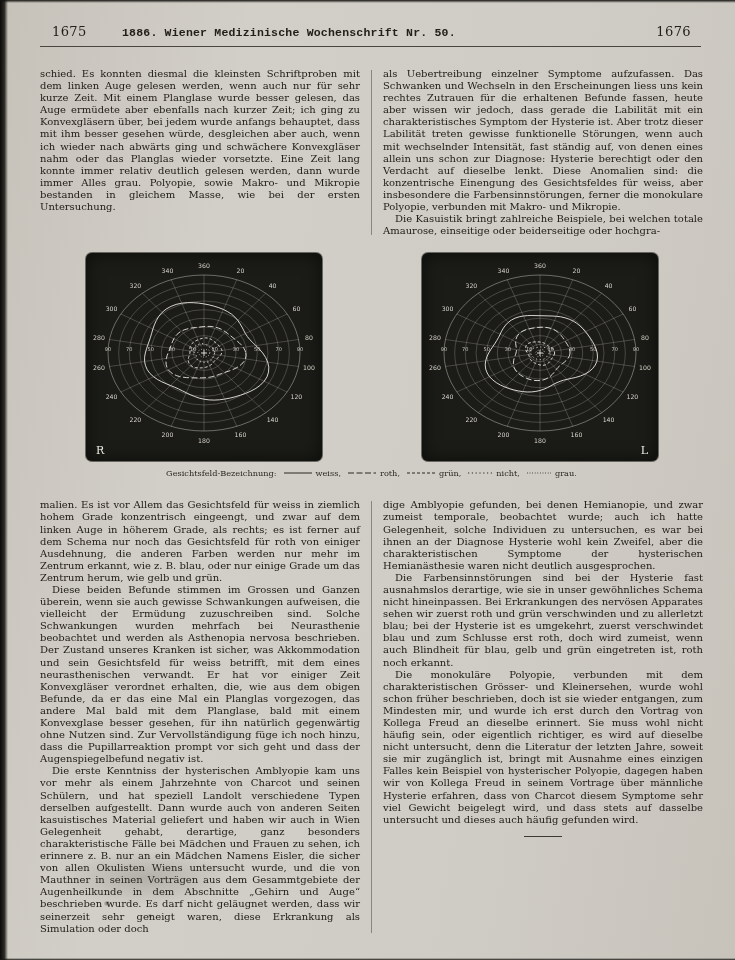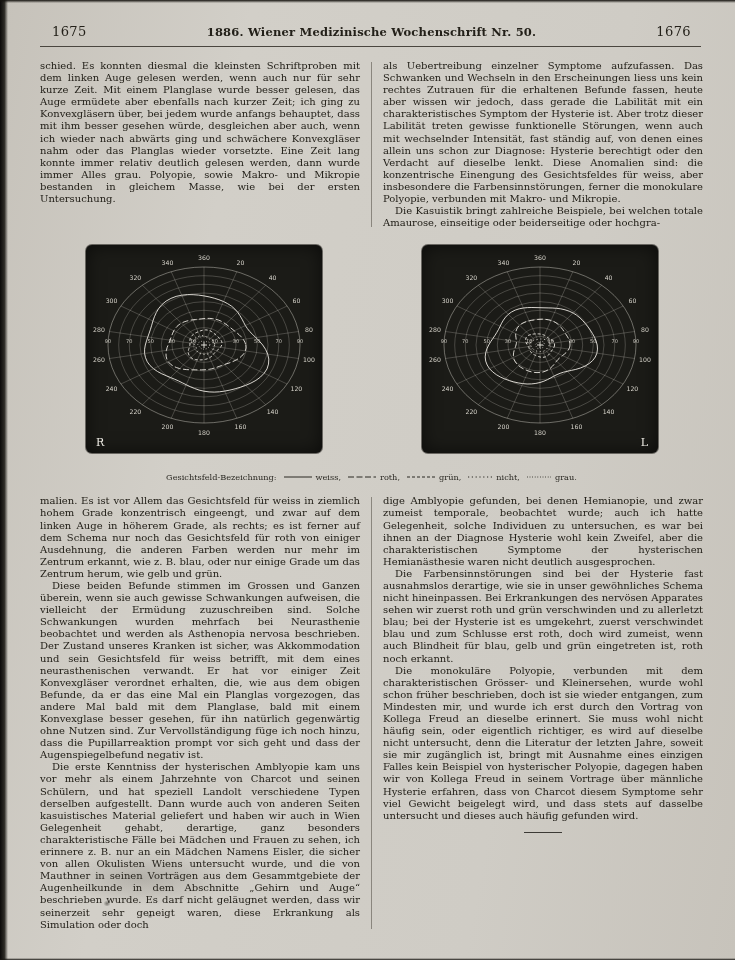--- a/index.html
+++ b/index.html
@@ -11,34 +11,34 @@
   }
   .edge-left{position:absolute;left:0;top:0;bottom:0;width:8px;
     background:linear-gradient(90deg,#0b0a09 0%,#2e2c27 55%,rgba(46,44,39,0) 100%);}
   .edge-top{position:absolute;top:0;left:0;right:0;height:3px;
     background:linear-gradient(#161410,rgba(22,20,16,0));}
   .edge-bottom{position:absolute;bottom:0;left:0;right:0;height:2px;
     background:linear-gradient(rgba(22,20,16,0),#1b1915);}
   header{display:flex;align-items:baseline;padding:24px 44px 0 52px;}
   .pagenum{font-size:13px;width:70px;letter-spacing:0.4px;}
   .pagenum.right{text-align:right;}
-  .header-title{flex:1;text-align:center;font-weight:bold;font-size:11.5px;letter-spacing:0.2px;}
+  .header-title{flex:1;text-align:left;font-weight:bold;font-size:11.5px;letter-spacing:0.2px;font-family:Liberation Mono, monospace;}
   .headrule{height:1px;background:#4a463f;margin:7px 34px 0 40px;}
   .content{padding:0 32px 0 40px;}
-  .twocol{display:flex;margin-top:13px;}
+  .twocol{display:flex;margin-top:21px;}
   .col{flex:1;min-width:0;}
   .coldivider{width:1px;background:#8a867e;margin:2px 11px;}
   p.para{margin:0;font-size:10px;line-height:12.1px;text-align:justify;text-indent:12px;hyphens:auto;}
   p.para.noindent{text-indent:0;}
   figure{margin:16px 0 0;padding:0;}
   .charts{display:flex;justify-content:center;gap:100px;}
   .chartbox{width:236px;height:208px;background:#1b1b17;border-radius:6px;
     box-shadow:0 0 0 1px rgba(20,18,14,0.55), inset 0 0 18px rgba(0,0,0,0.6);}
   .chartbox svg{display:block;width:236px;height:208px;}
-  figcaption{margin-top:19px;font-size:8.2px;color:#2a2822;
+  figcaption{margin-top:7px;font-size:8.2px;color:#2a2822;
     display:flex;justify-content:center;align-items:center;gap:6px;}
   .legend-item{display:inline-flex;align-items:center;gap:3px;justify-content:space-between;}
   .legend-sample{display:inline-block;}
   .end-dash{width:38px;height:1px;background:#3c3a35;margin:10px auto 0;}
   .stain{position:absolute;left:56px;top:850px;width:175px;height:56px;pointer-events:none;
     background:radial-gradient(ellipse at center,rgba(70,66,58,0.22),rgba(70,66,58,0) 70%);}
   .inkdot1{position:absolute;left:103px;top:901px;width:8px;height:5px;border-radius:50%;
     background:radial-gradient(circle,rgba(40,38,33,0.55),rgba(40,38,33,0) 75%);}
   .inkdot2{position:absolute;left:147px;top:914px;width:6px;height:4px;border-radius:50%;
     background:radial-gradient(circle,rgba(40,38,33,0.5),rgba(40,38,33,0) 75%);}

